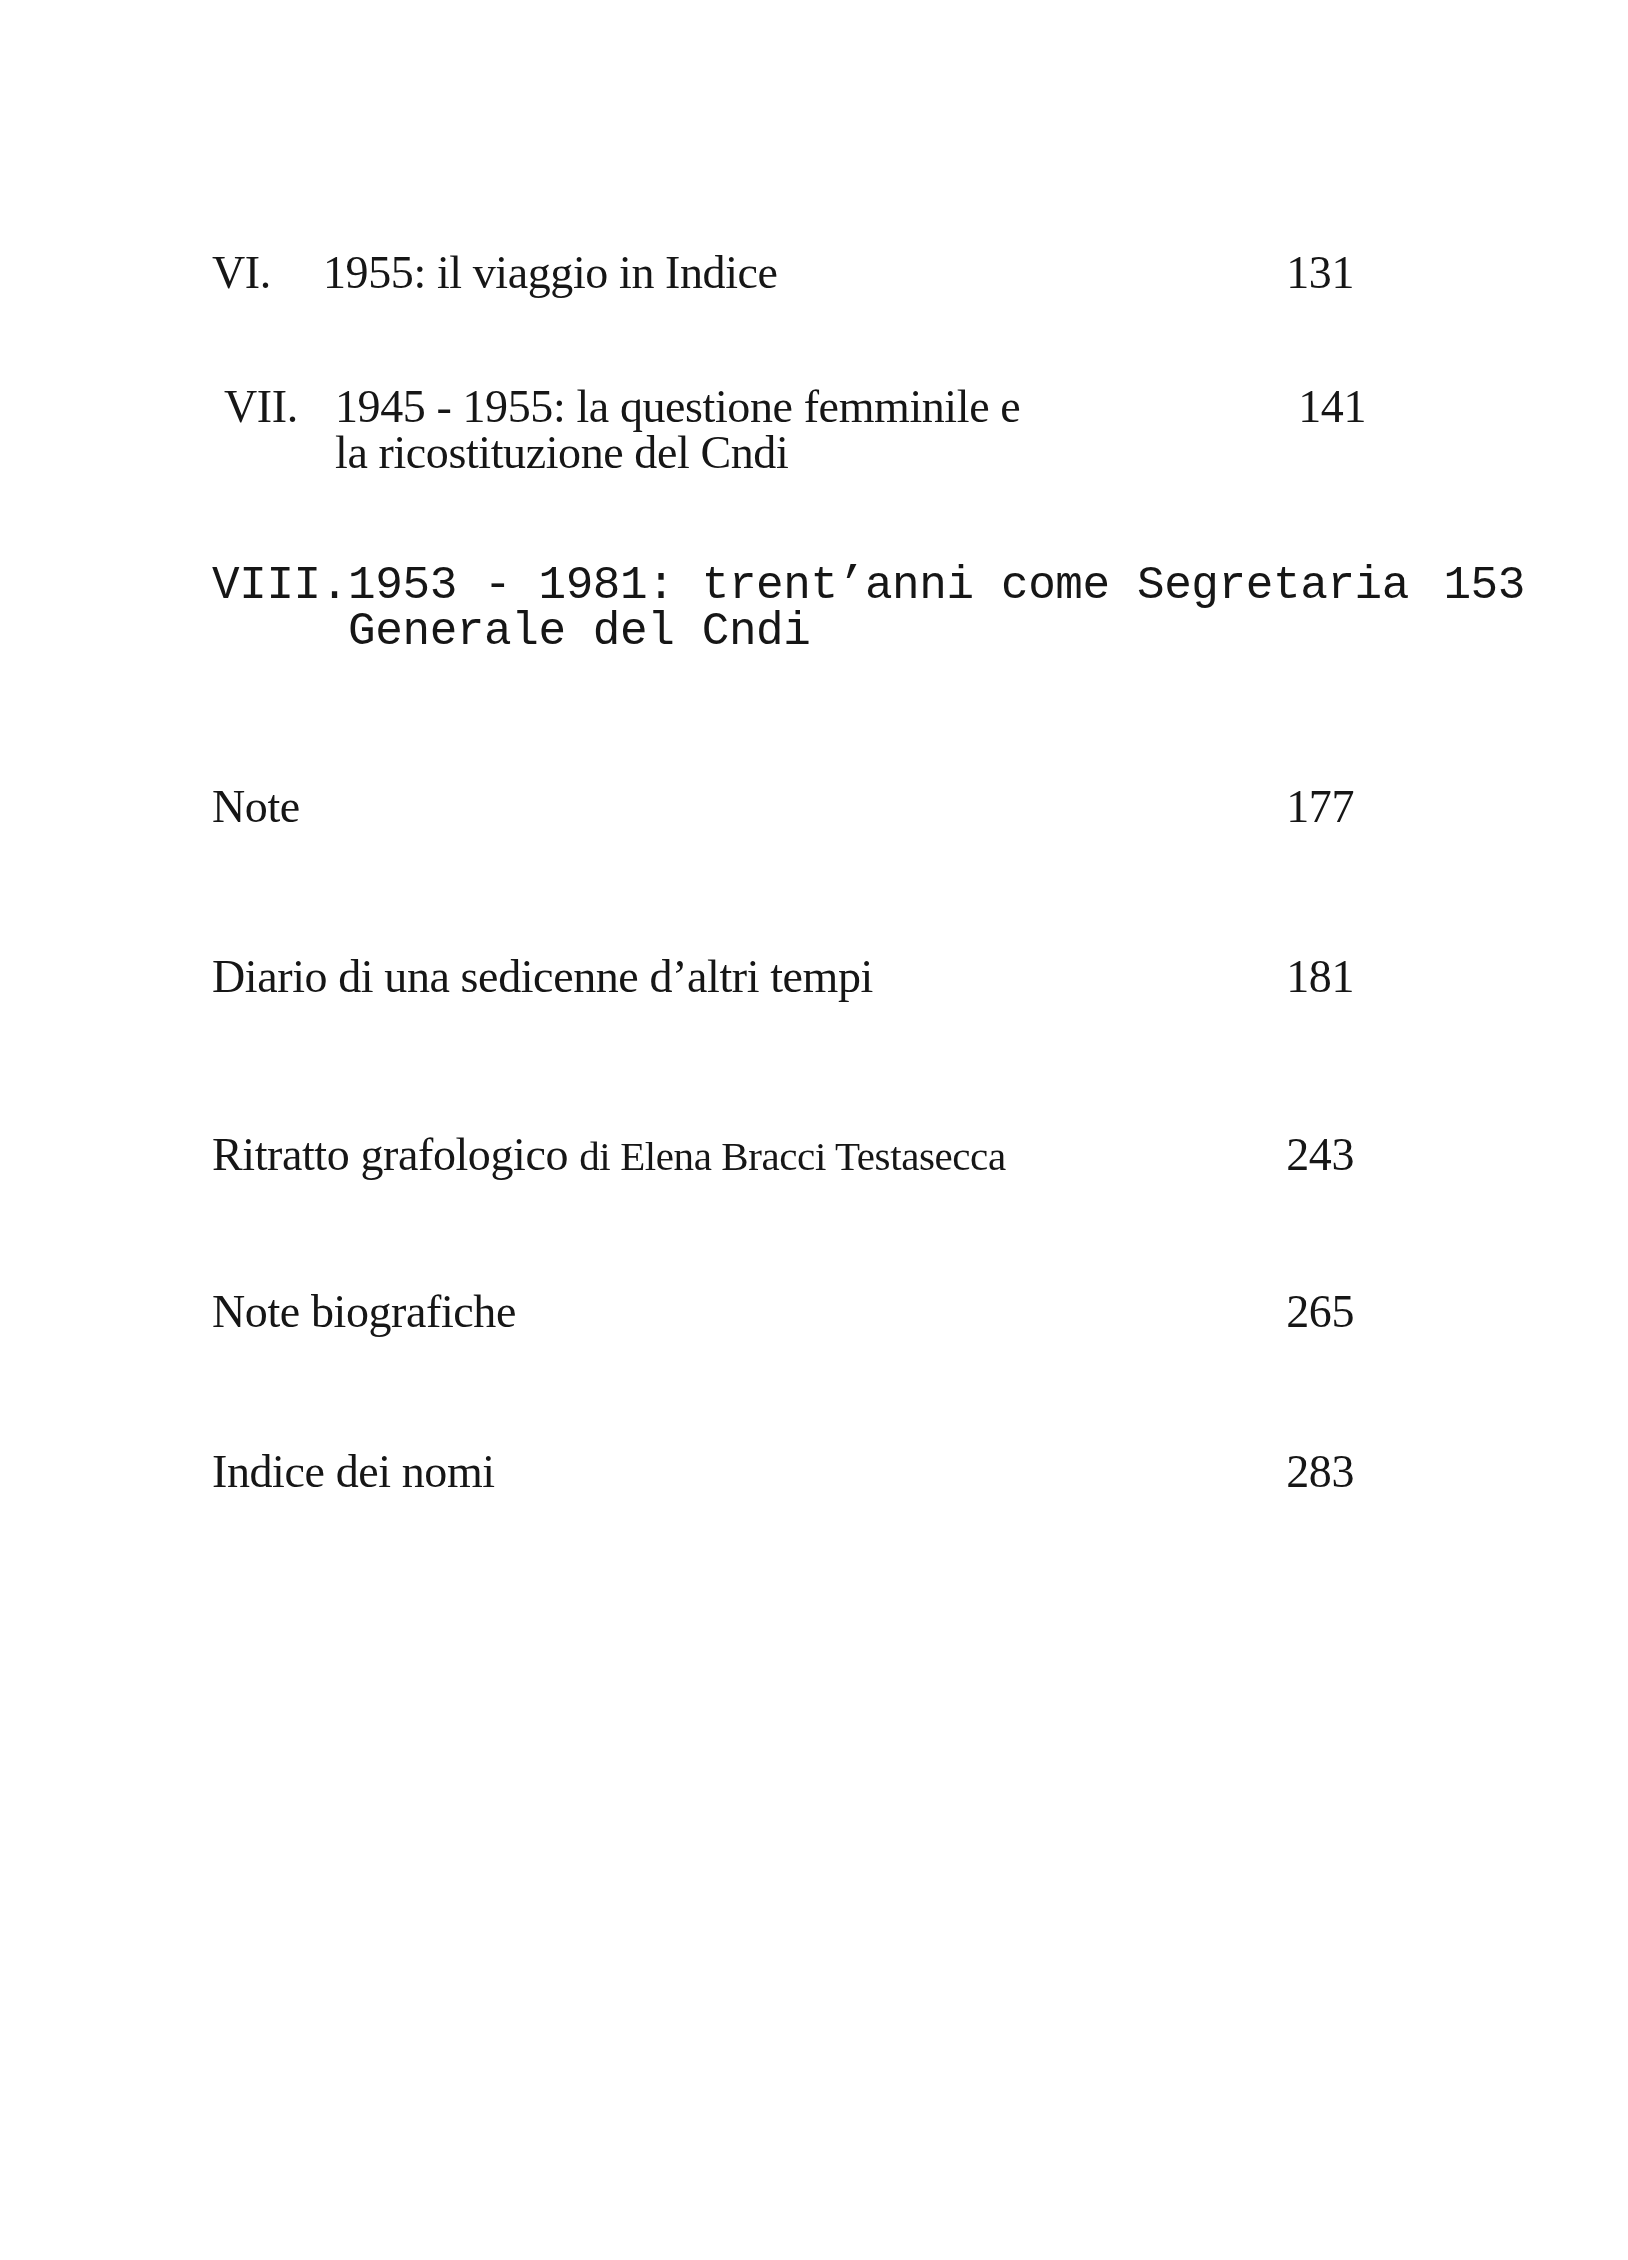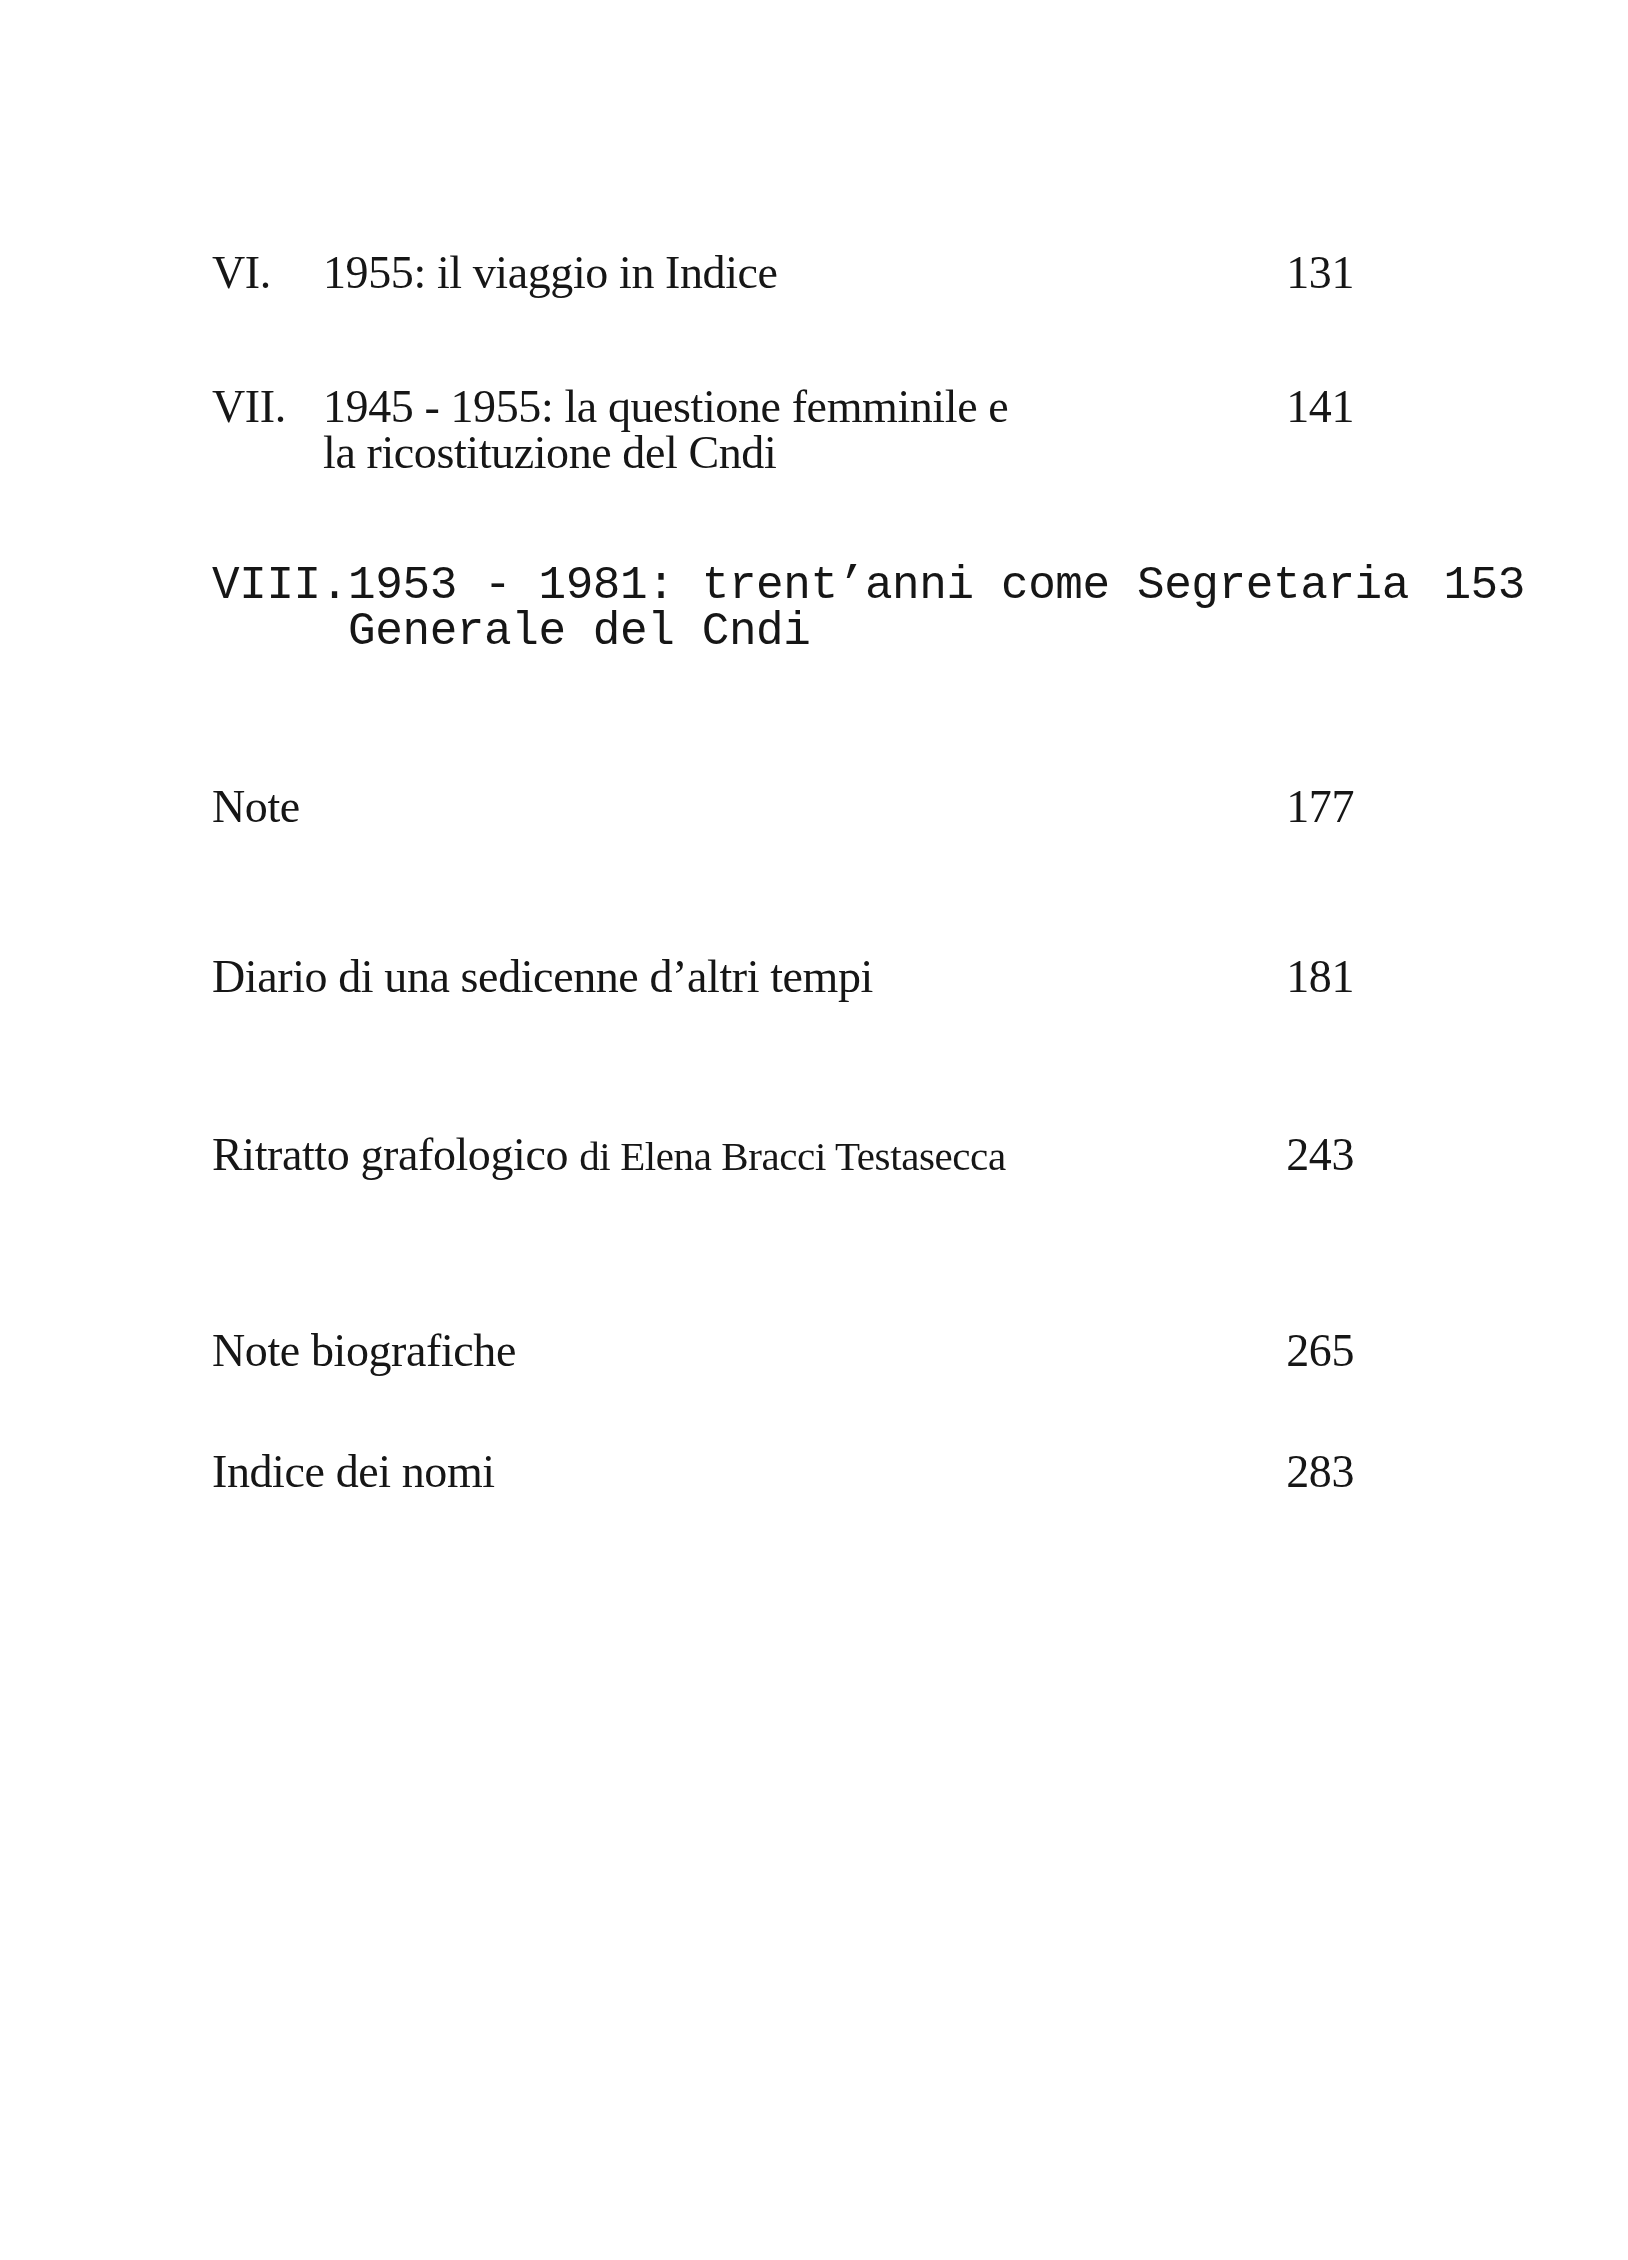--- a/index.html
+++ b/index.html
@@ -46,26 +46,26 @@
   .pagenum {
     flex: 0 0 116px;
     text-align: right;
     white-space: nowrap;
   }
   .secondary {
     font-size: 41px;
   }
   
   .r-ch6  { top: 250px; }
-  .r-ch7  { top: 384px; }
+  .r-ch7  { top: 384px; margin-left: 12px; }
   .r-ch8  { top: 563px; font-family: Liberation Mono, monospace; }
   .r-note { top: 784px; }
   .r-diario { top: 954px; }
   .r-ritratto { top: 1132px; }
-  .r-notebio { top: 1328px; }
+  .r-notebio { top: 1289px; }
   .r-indice { top: 1449px; }
 </style>
 </head>
 <body>
 
 <div class="page">
   <div class="toc">
 
     <div class="row r-ch6">
       <div class="numeral">VI.</div>

